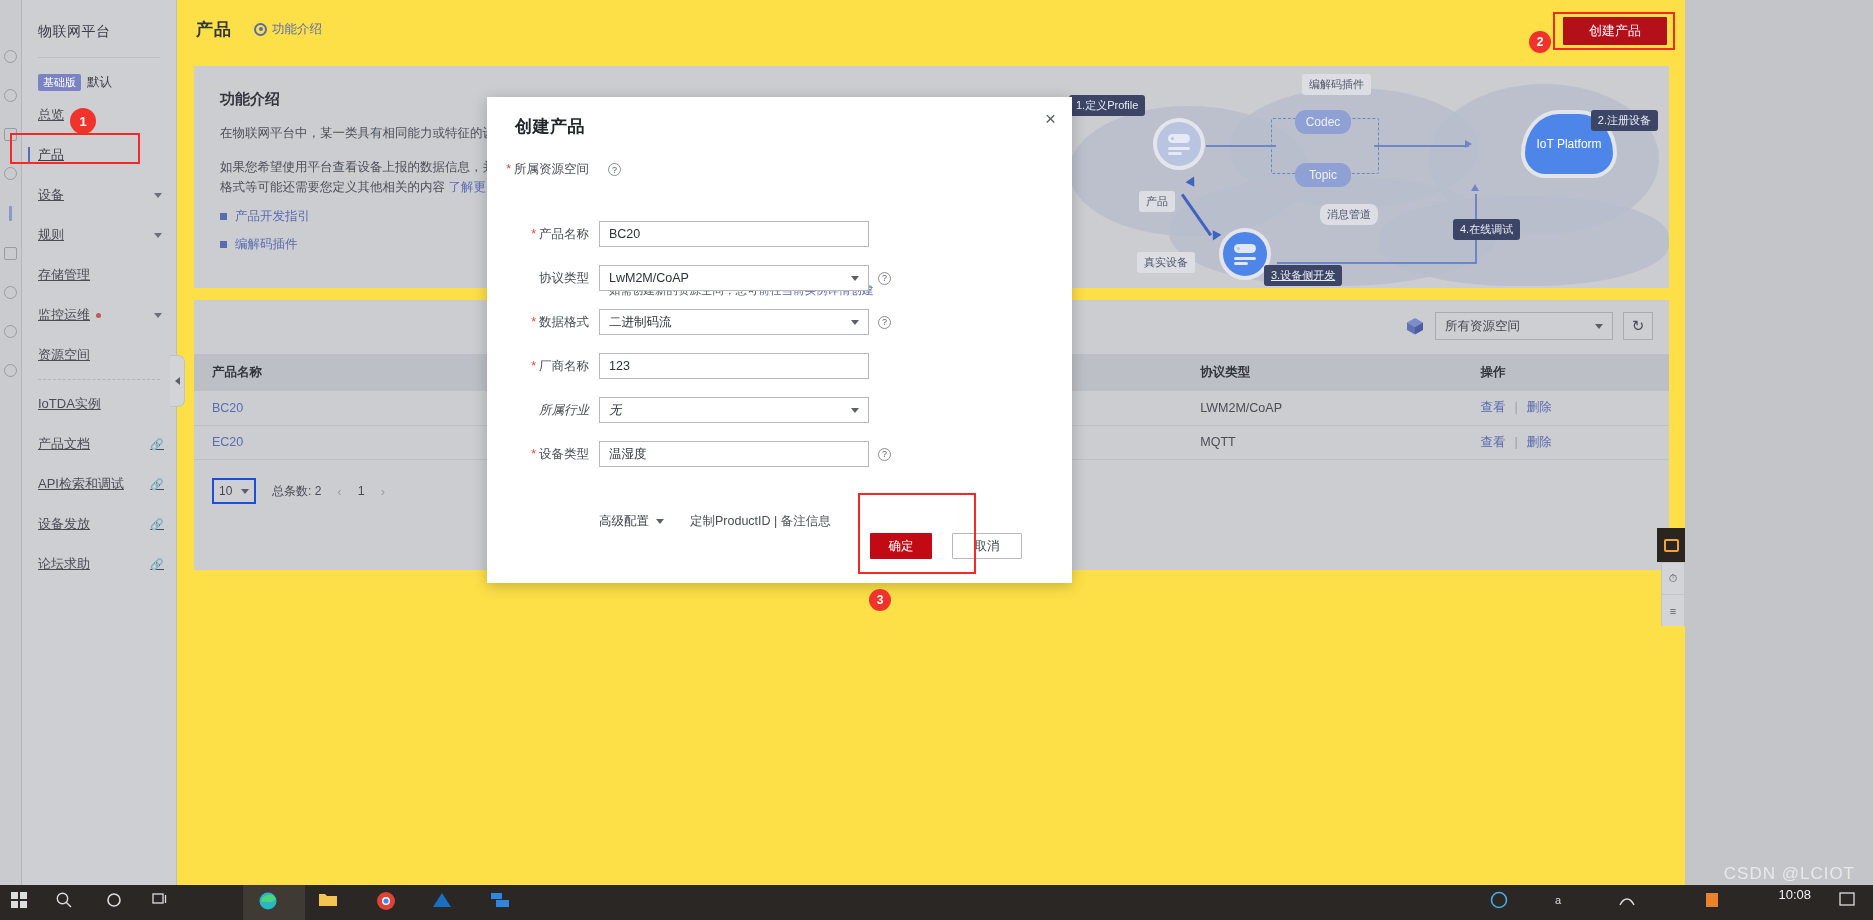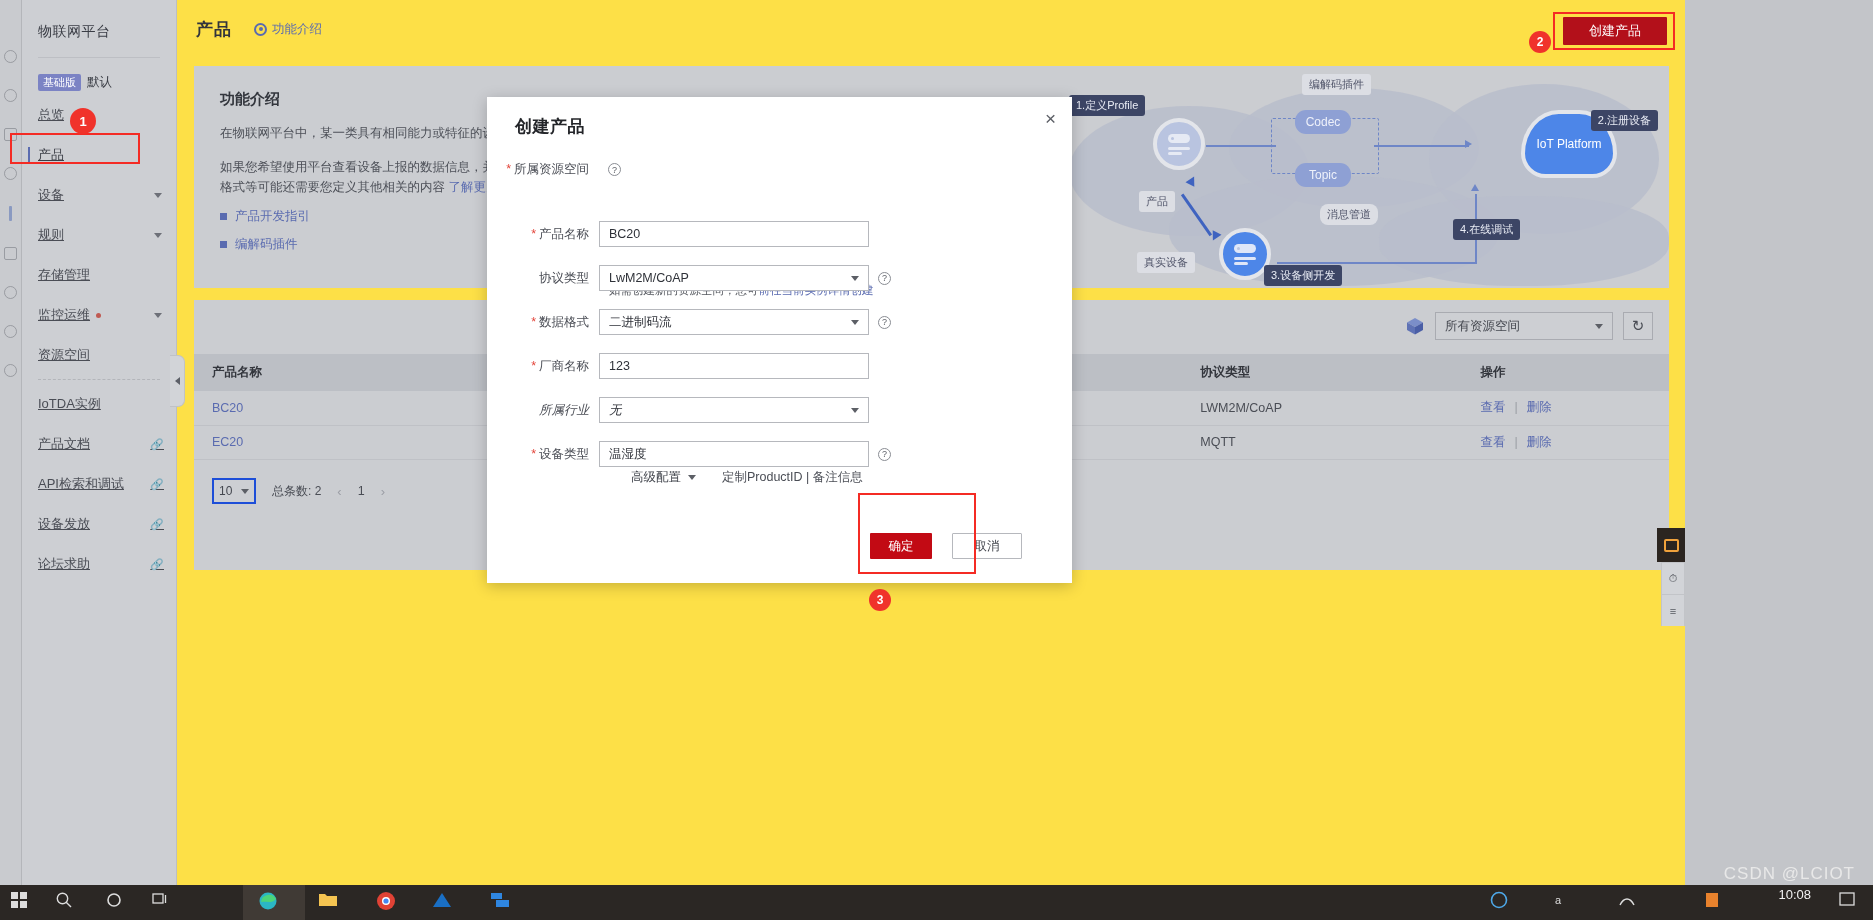--- a/index.html
+++ b/index.html
@@ -380,21 +380,21 @@
         <div class="tag-dark" style="left:20px;top:29px;">1.定义Profile</div>
 
         <div class="devcirc solid" style="left:170px;top:162px;">
           <div style="position:relative;width:26px;height:24px;">
             <div class="devglyph" style="left:2px;top:2px;position:absolute;background:#dfe7f8;"></div>
             <div class="devbar" style="left:2px;top:15px;background:#dfe7f8;"></div>
             <div class="devbar" style="left:2px;top:20px;width:14px;background:#dfe7f8;"></div>
           </div>
         </div>
         <div class="tag-light" style="left:88px;top:186px;">真实设备</div>
-        <div class="tag-dark" style="left:215px;top:199px;">3.设备侧开发</div>
+        <div class="tag-dark" style="left:215px;top:199px;text-decoration:underline;">3.设备侧开发</div>
 
         <div class="line" style="left:146px;top:124px;width:2.8px;height:50px;transform:rotate(-35deg);background:#3f63c0;"></div>
         <div style="position:absolute;left:138px;top:110px;width:0;height:0;border-left:5.5px solid transparent;border-right:5.5px solid transparent;border-bottom:9px solid #3f63c0;transform:rotate(28deg);"></div>
         <div style="position:absolute;left:161px;top:166px;width:0;height:0;border-left:5.5px solid transparent;border-right:5.5px solid transparent;border-top:9px solid #3f63c0;transform:rotate(28deg);"></div>
 
         <div id="cloud">
           <span>IoT Platform</span>
         </div>
         <div class="tag-dark" style="right:11px;top:32px;margin-top:12px;">2.注册设备</div>
 
@@ -521,21 +521,21 @@
     </div>
 
     <div class="frow" style="top:344px;">
       <div class="flabel"><span class="req">*</span><span>设备类型</span></div>
       <div class="fctrl">
         <span>温湿度</span>
       </div>
       <div class="qmark">?</div>
     </div>
 
-    <div class="frow" style="top:372px;padding-left:32px;">
+    <div class="frow" style="top:416px;">
       <div style="width:112px"></div>
       <div id="adv">
         <span>高级配置</span>
         <span class="caret-s"></span>
       </div>
       <div id="adv-extra">定制ProductID | 备注信息</div>
     </div>
 
     <div id="modal-footer">
       <div id="ok-btn">确定</div>

